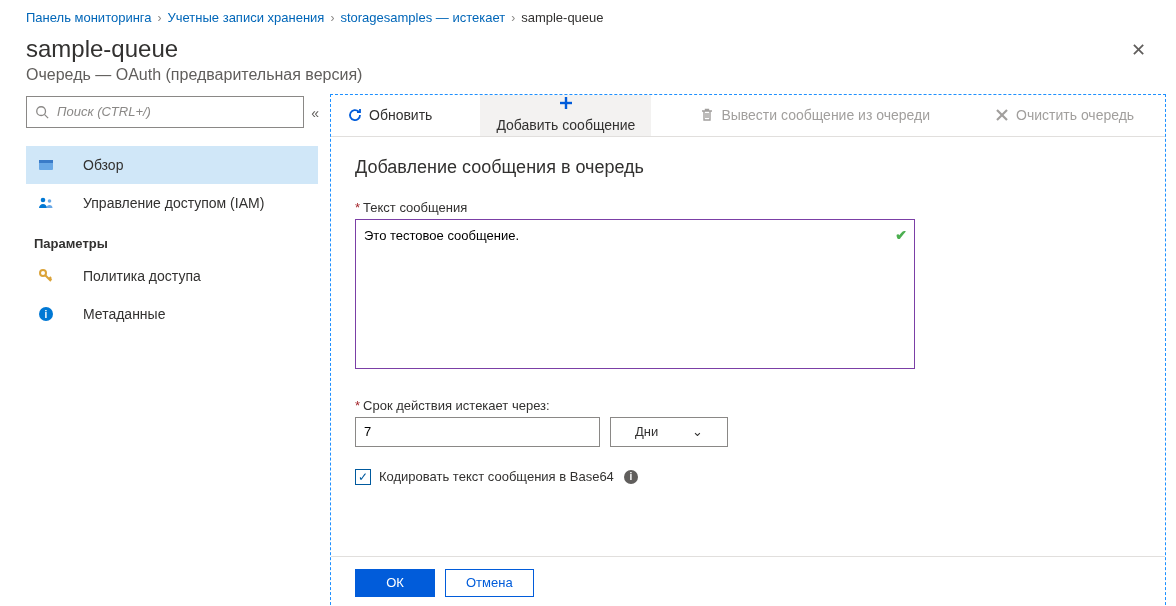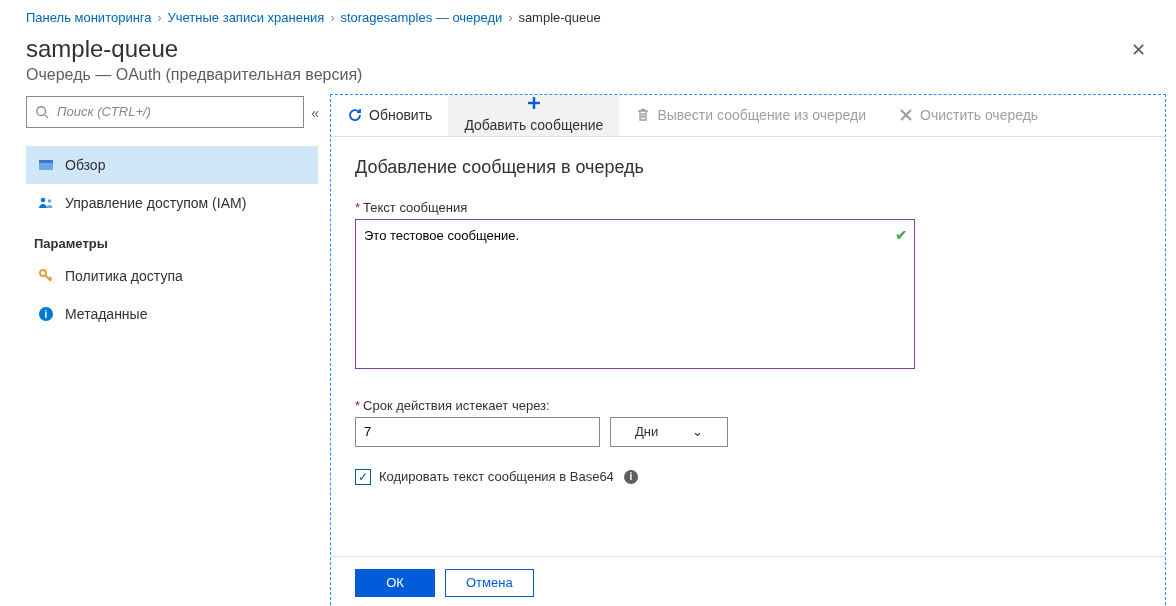--- a/index.html
+++ b/index.html
@@ -46,21 +46,21 @@
     height: 32px; padding: 8px 8px; margin-top:2px; margin-bottom: 18px; width: 278px;
   }
   .search-box svg { color: #8a8886; }
   .search-box input {
     border: none; outline: none; flex: 1; font-style: italic;
     font-size: 13px; color: #323130; margin-left: 8px;
     background:transparent;
   }
   .search-box input::placeholder { color: #8a8886; font-style: italic; }
   .nav-item {
-    display: flex; align-items: center; gap: 10px;
+    display: flex; align-items: center; gap: 28px;
     height: 38px; padding: 0 8px;
     cursor: pointer; font-size: 14px; color:#323130;
     border-left: 3px solid transparent;
   }
   .nav-item.active { background: #d0e7f8; border-left-color:#d0e7f8; }
   .nav-item .icon-slot { width: 18px; height: 18px; display:flex; align-items:center; justify-content:center; }
   .nav-section-title {
     font-size: 13px; font-weight:600; color:#323130;
     padding: 14px 8px 6px 8px;
   }
@@ -69,20 +69,21 @@
     flex: 1;
     border: 1px dashed #1e90ff;
     margin-right: 10px;
     display:flex; flex-direction:column;
     min-height: 510px;
   }
   .toolbar {
     display:flex; align-items:flex-end;
     height: 42px;
     border-bottom: 1px solid #e1dfdd;
+    gap: 32px;
   }
   .toolbar-btn {
     display:flex; align-items:center; gap:6px;
     height: 100%; padding: 0 16px;
     font-size: 14px; cursor: pointer;
     color:#323130;
   }
   .toolbar-btn.active { background:#f3f2f1;flex-direction:column; }
   .toolbar-btn.disabled { color:#a19f9d; cursor:default; }
   .toolbar-btn svg { width:16px; height:16px; }
@@ -133,21 +134,21 @@
   .btn-secondary { background:#fff; color:#015cda; border:1px solid #015cda;}
 </style>
 </head>
 <body>
 
 <nav class="breadcrumb">
   <a>Панель мониторинга</a>
   <span class="sep">›</span>
   <a>Учетные записи хранения</a>
   <span class="sep">›</span>
-  <a>storagesamples — очереди</a>
+  <a>storagesamples — истекает</a>
   <span class="sep">›</span>
   <span class="current">sample-queue</span>
 </nav>
 
 <div class="header">
   <div class="header-title">
     <h1>sample-queue</h1>
     <div class="subtitle">Очередь — OAuth (предварительная версия)</div>
   </div>
   <div class="close-icon">✕</div>

